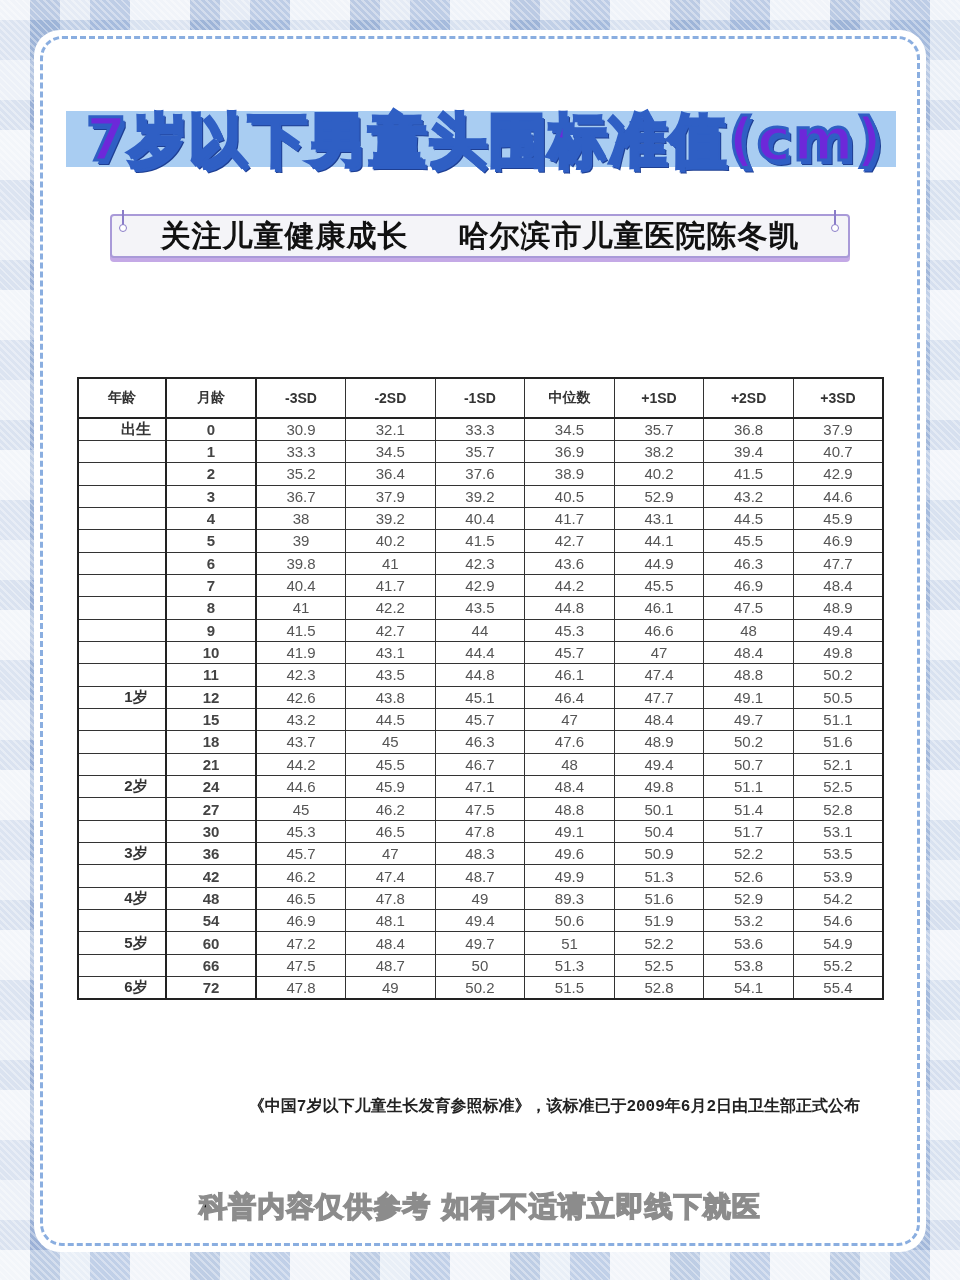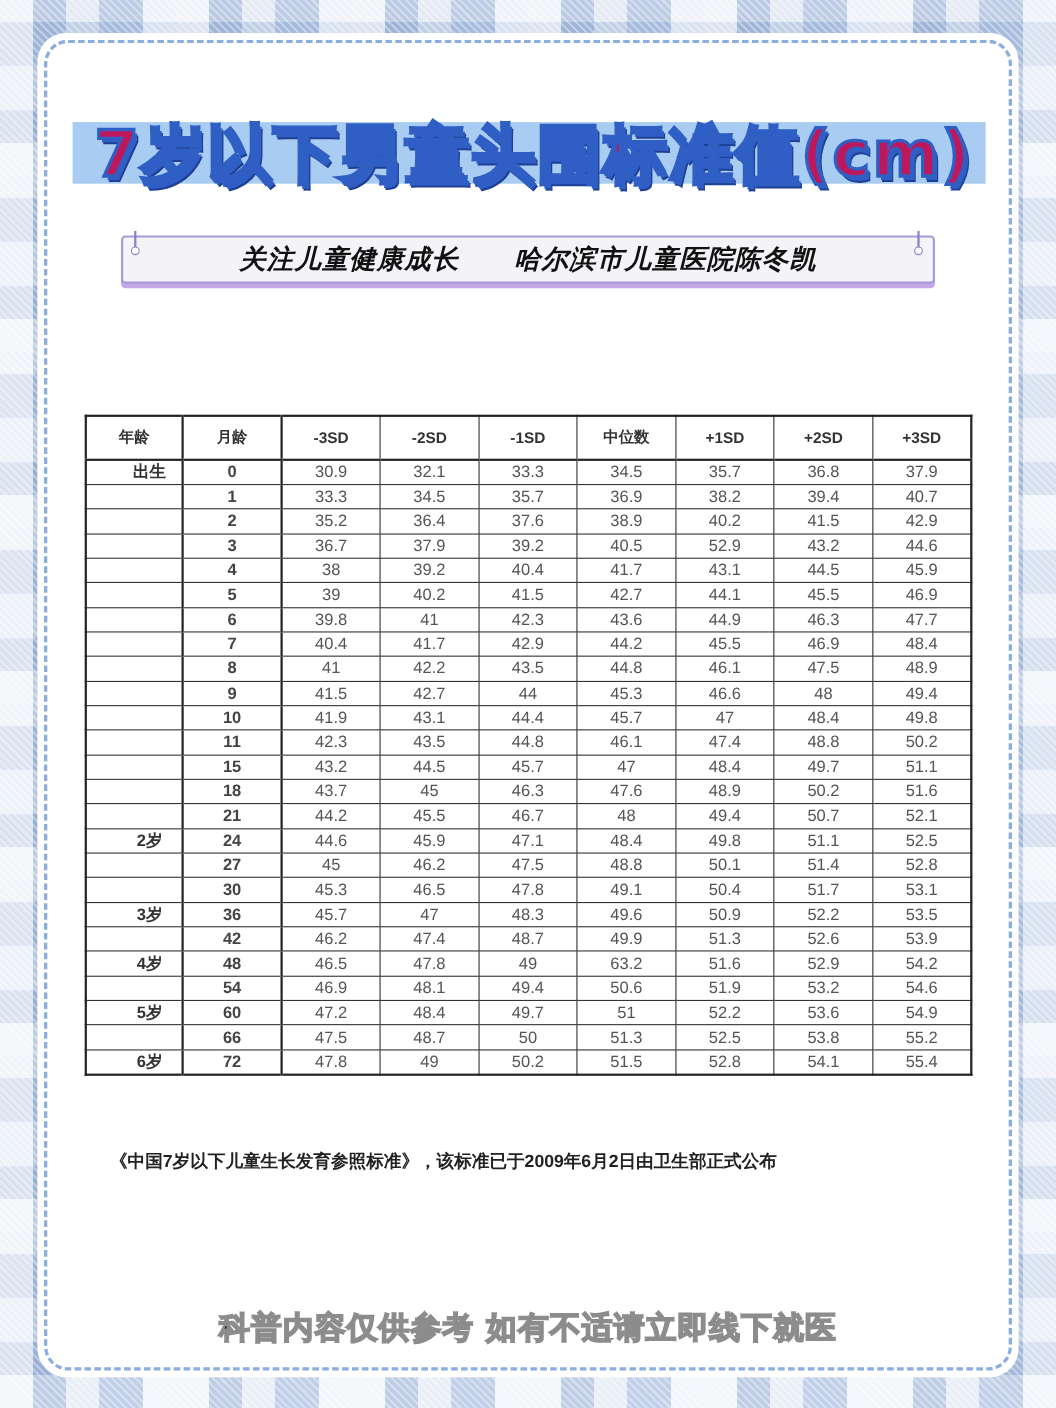--- a/index.html
+++ b/index.html
@@ -40,21 +40,21 @@
     }
     .title {
       position: absolute;
       left: 60px; top: 100px; width: 850px; height: 80px;
       text-align: center;
       font-family: "DejaVu Sans", sans-serif;
       font-weight: bold;
       font-size: 58px;
       letter-spacing: 2px;
       line-height: 80px;
-      color: #be185d;
+      color: #6d28d9;
       -webkit-text-stroke: 3px #2f5fc4;
       text-shadow: 3px 4px 0 #2f5fc4, 4px 5px 0 #1e3f93;
       white-space: nowrap;
     }
     .ribbon {
       position: absolute;
       left: 110px; top: 214px; width: 740px; height: 44px;
       background: #f4f4f8;
       border: 2px solid #a99ad8;
       border-radius: 4px;
@@ -69,24 +69,23 @@
       content: ""; position: absolute; left: 2px; top: 0; width: 2px; height: 16px; background: #8a7dc8;
     }
     .ribbon-pin::after {
       content: ""; position: absolute; left: -1px; top: 14px; width: 6px; height: 6px; border: 1.5px solid #8a7dc8; border-radius: 50%; background: #fff;
     }
     .ribbon-pin.left { left: 8px; }
     .ribbon-pin.right { right: 10px; }
     .ribbon-text {
       font-family: "DejaVu Sans", sans-serif;
       font-weight: bold;
-      font-size: 24px;
+      font-size: 30px;
       color: #111;
       letter-spacing: 1px;
-      font-style: italic;
     }
     table.hc {
       position: absolute;
       left: 77px; top: 377px; width: 807px;
       border-collapse: collapse;
       border: 2px solid #222;
       font-family: "Liberation Sans", sans-serif;
       table-layout: fixed;
     }
     table.hc th, table.hc td {
@@ -105,23 +104,23 @@
       border-bottom: 2px solid #222;
     }
     table.hc td.age { font-weight: bold; color: #333; text-align: center; padding-left: 28px; }
     table.hc td.mon { font-weight: bold; color: #444; }
     table.hc col.c-age { width: 88px; }
     table.hc col.c-mon { width: 90px; }
     table.hc tr td:nth-child(2), table.hc thead th:nth-child(2) { border-left: 2px solid #222; }
     table.hc tr td:nth-child(3), table.hc thead th:nth-child(3) { border-left: 2px solid #222; margin-left: 15px; }
     .footnote {
       position: absolute;
-      left: 100px; top: 1046px; width: 760px;
-      text-align: left;
-      font-family: Liberation Sans, sans-serif;
+      left: 100px; top: 1096px; width: 760px;
+      text-align: right;
+      font-family: Liberation Mono, monospace;
       font-size: 16px;
       font-weight: bold;
       color: #222;
     }
     .disclaimer {
       position: absolute;
       left: 180px; top: 1188px; width: 600px;
       text-align: center;
       font-family: "DejaVu Sans", sans-serif;
       font-size: 28px;
@@ -299,20 +298,31 @@
         <td class="mon">11</td>
         <td>42.3</td>
         <td>43.5</td>
         <td>44.8</td>
         <td>46.1</td>
         <td>47.4</td>
         <td>48.8</td>
         <td>50.2</td>
       </tr>
       <tr>
+        <td class="age">1岁</td>
+        <td class="mon">12</td>
+        <td>42.6</td>
+        <td>43.8</td>
+        <td>45.1</td>
+        <td>46.4</td>
+        <td>47.7</td>
+        <td>49.1</td>
+        <td>50.5</td>
+      </tr>
+      <tr>
         <td class="age"></td>
         <td class="mon">15</td>
         <td>43.2</td>
         <td>44.5</td>
         <td>45.7</td>
         <td>47</td>
         <td>48.4</td>
         <td>49.7</td>
         <td>51.1</td>
       </tr>
@@ -392,21 +402,21 @@
         <td>51.3</td>
         <td>52.6</td>
         <td>53.9</td>
       </tr>
       <tr>
         <td class="age">4岁</td>
         <td class="mon">48</td>
         <td>46.5</td>
         <td>47.8</td>
         <td>49</td>
-        <td>63.2</td>
+        <td>89.3</td>
         <td>51.6</td>
         <td>52.9</td>
         <td>54.2</td>
       </tr>
       <tr>
         <td class="age"></td>
         <td class="mon">54</td>
         <td>46.9</td>
         <td>48.1</td>
         <td>49.4</td>

